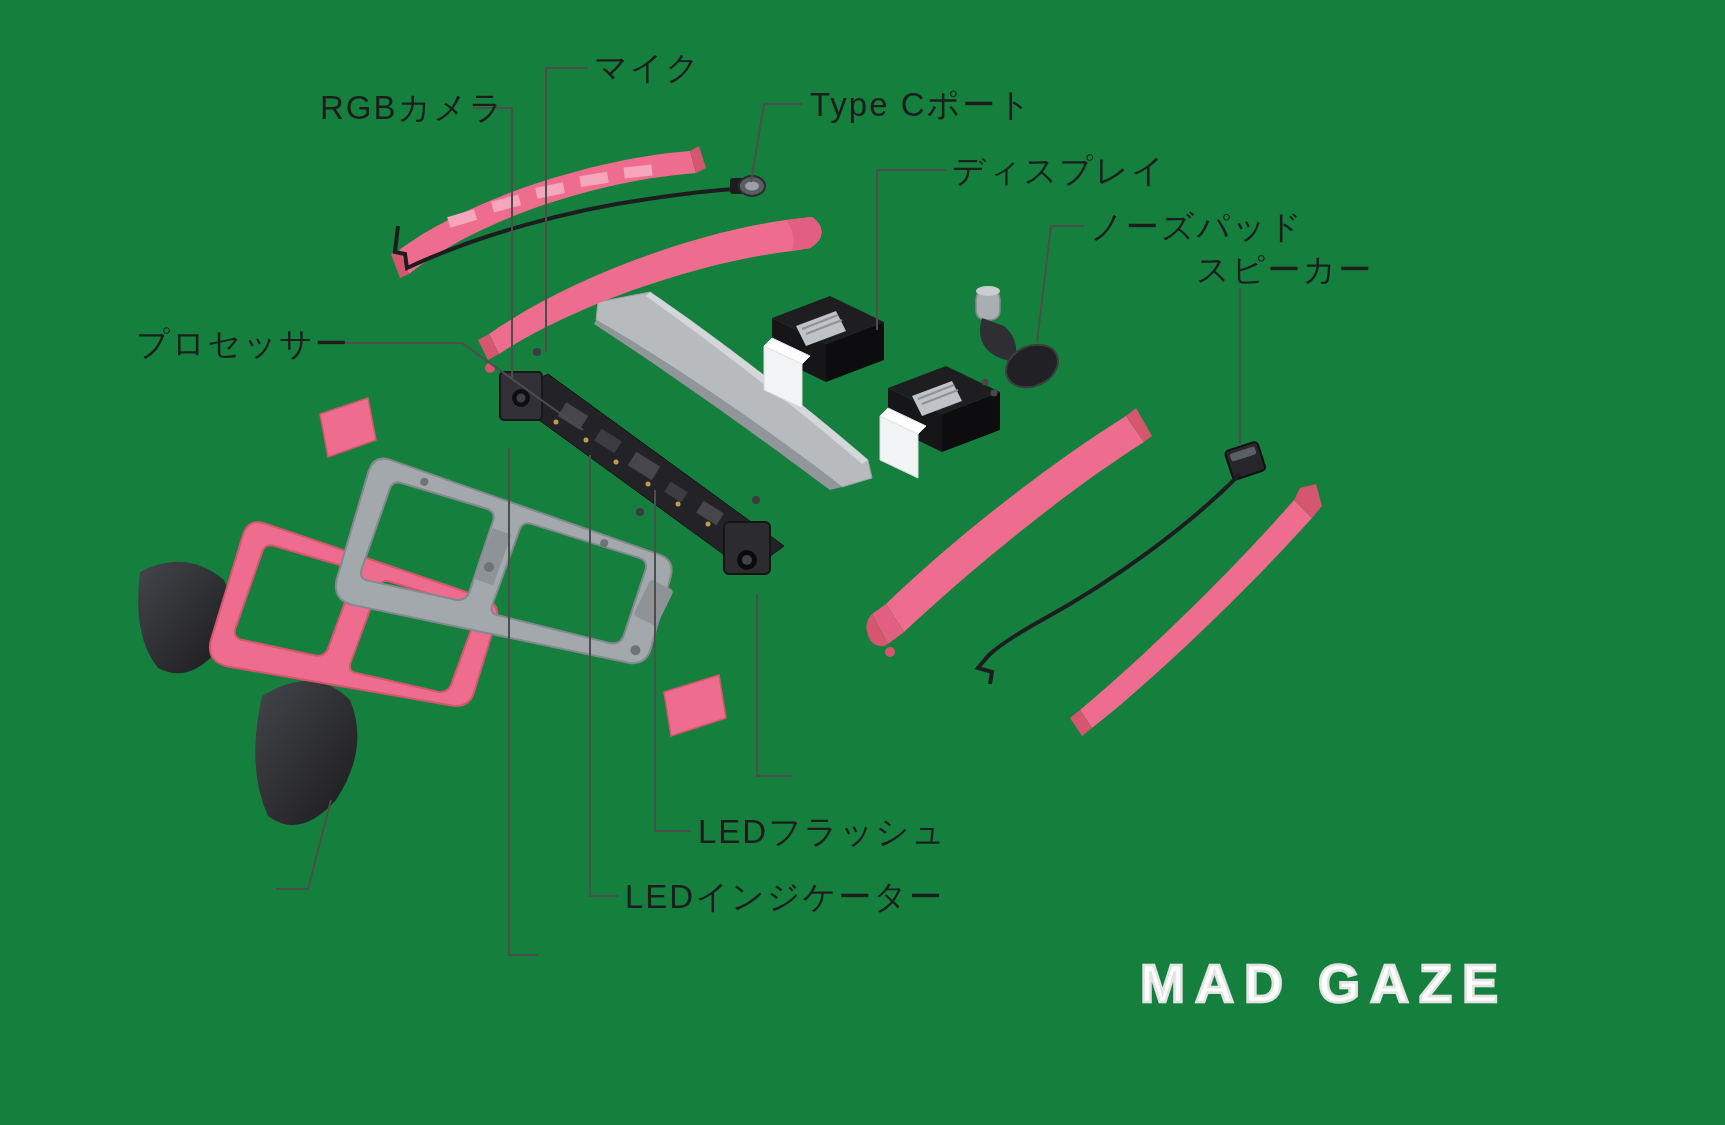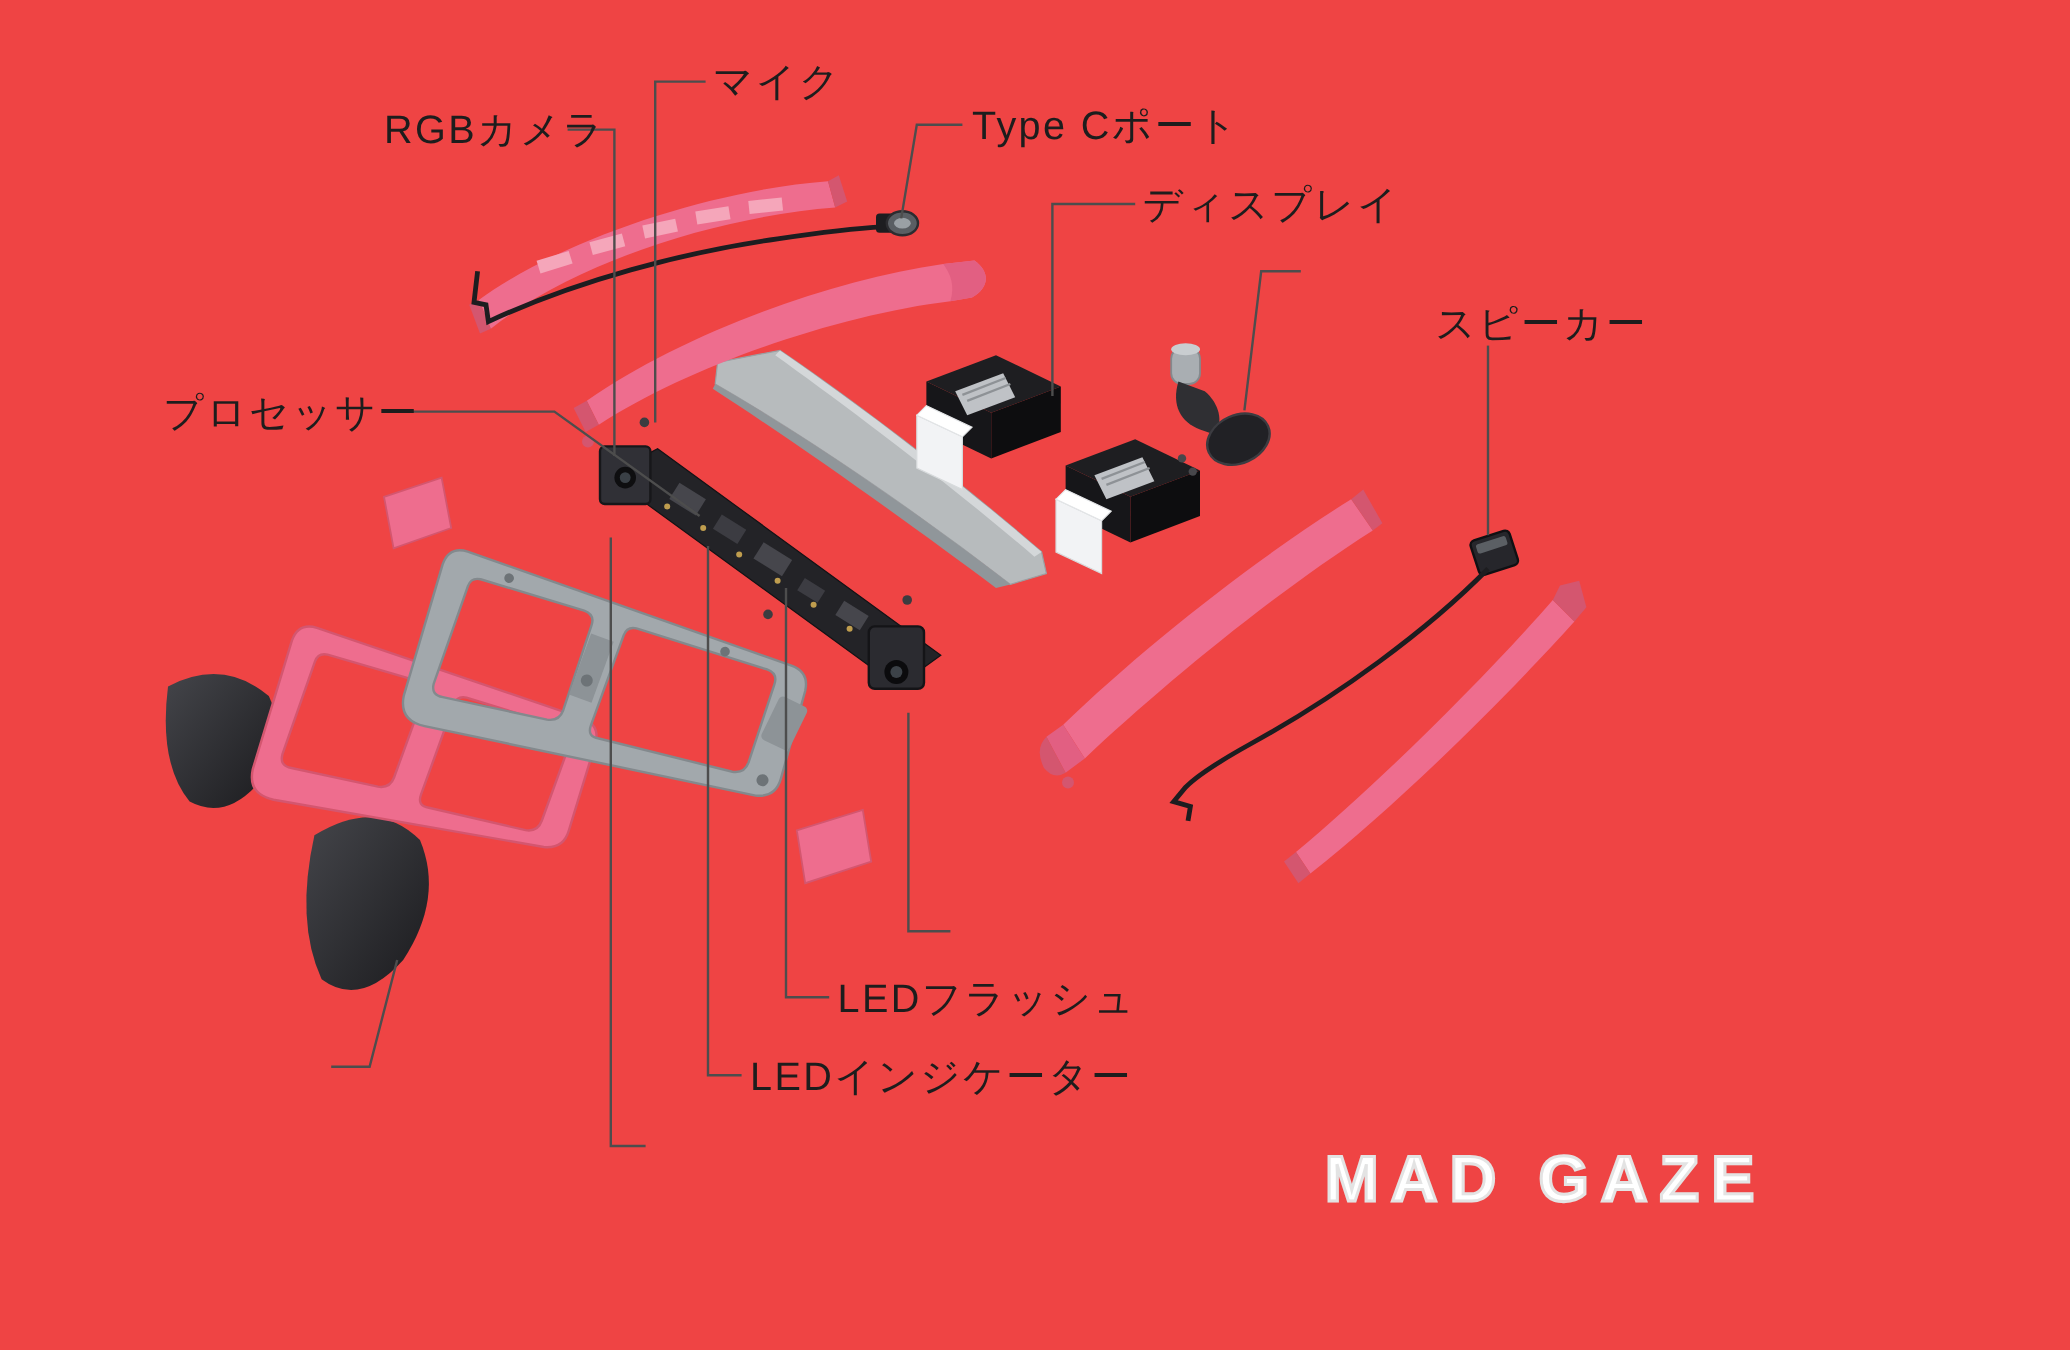--- a/index.html
+++ b/index.html
@@ -1,27 +1,27 @@
 <!DOCTYPE html>
 <html><head>
 <meta charset="utf-8">
 <style>
   html,body{margin:0;padding:0;background:#ffffff;}
   .stage{
-    position:relative;width:1725px;height:1125px;background:#ef4444;overflow:hidden;
+    position:relative;width:1725px;height:1125px;background:#15803d;overflow:hidden;
     font-family:"Liberation Sans","DejaVu Sans",sans-serif;
     text-decoration:underline;
   }
   .stage svg{position:absolute;left:0;top:0;}
   .label{
     position:absolute;font-size:33px;color:#1d1d1d;white-space:nowrap;
     letter-spacing:2px;line-height:1.1;
   }
   .watermark{
-    position:absolute;left:1104px;top:952px;font-size:54px;font-weight:700;
+    position:absolute;left:1140px;top:952px;font-size:54px;font-weight:700;
     letter-spacing:10px;color:#ffffff;-webkit-text-stroke:2.5px #e3e3e3;
     font-family:"Liberation Sans","DejaVu Sans",sans-serif;
   }
 </style>
 </head>
 <body>
 
 <div class="stage">
 
   <svg width="1725" height="1125" viewBox="0 0 1725 1125">
@@ -171,20 +171,21 @@
       <polyline points="691,831 655,831 655,490"></polyline>
       <polyline points="618,896 590,896 590,455"></polyline>
       <polyline points="538,955 509,955 509,448"></polyline>
     </g>
   </svg>
 
   <div class="label" style="left:594px;top:50px;">マイク</div>
   <div class="label" style="left:288px;top:90px;margin-left:32px;">RGBカメラ</div>
   <div class="label" style="left:810px;top:87px;">Type Cポート</div>
   <div class="label" style="left:952px;top:153px;">ディスプレイ</div>
+  <div class="label" style="left:1090px;top:209px;">ノーズパッド</div>
   <div class="label" style="left:1196px;top:252px;text-align:center;">スピーカー</div>
   <div class="label" style="left:136px;top:326px;">プロセッサー</div>
   <div class="label" style="left:698px;top:814px;">LEDフラッシュ</div>
   <div class="label" style="left:625px;top:879px;">LEDインジケーター</div>
 
   <div class="watermark">MAD GAZE</div>
 
 </div>
 
 </body></html>

